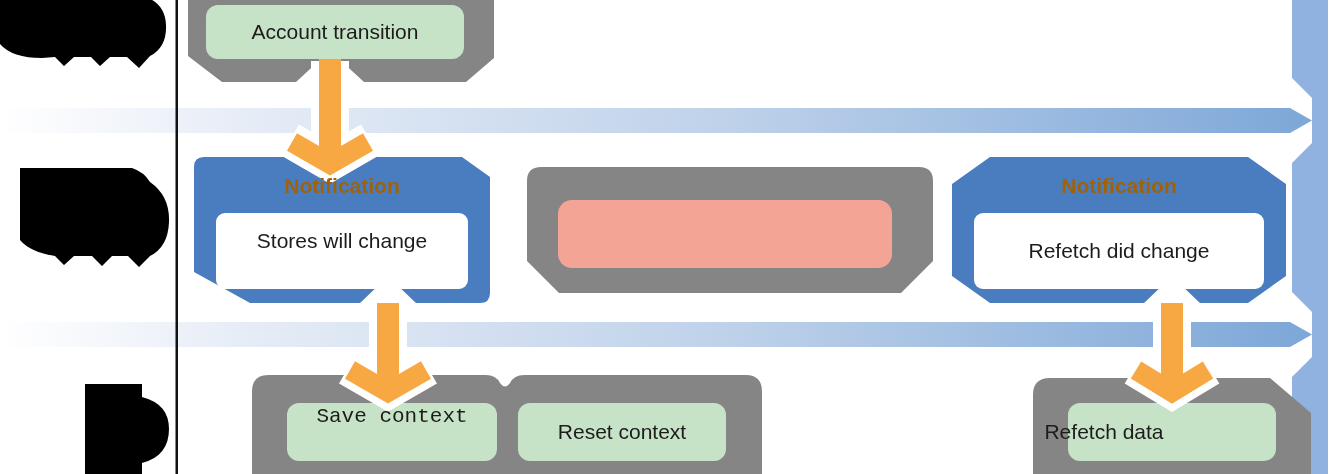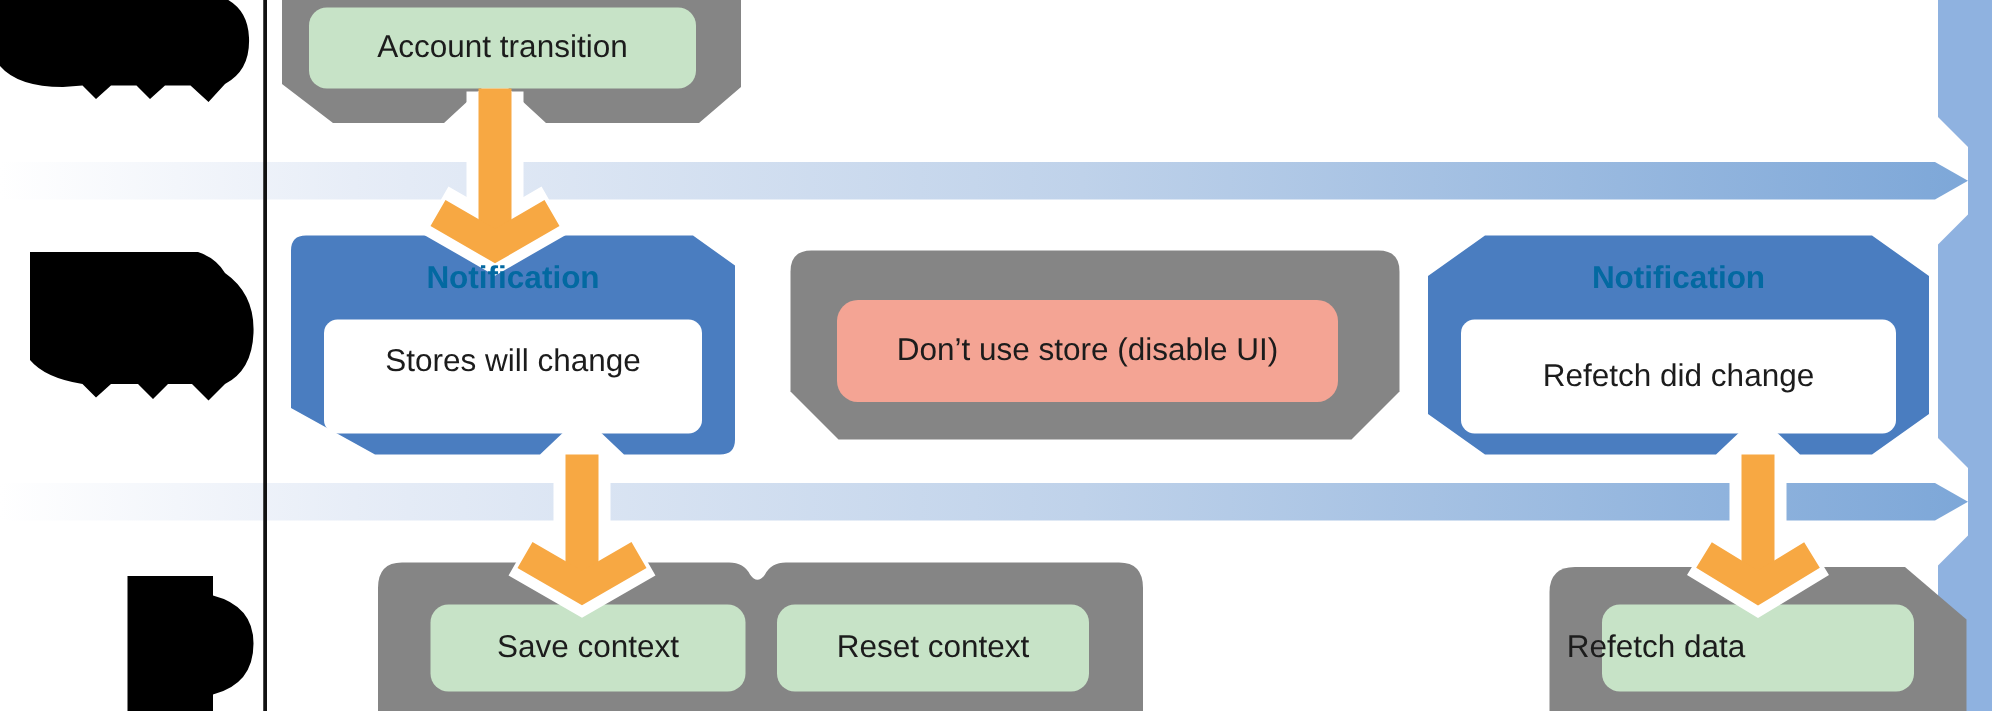--- a/index.html
+++ b/index.html
@@ -14,21 +14,21 @@
   .lbl{
     position:absolute;
     transform:translate(-50%,-50%);
     white-space:nowrap;
     font-size:21px;
     color:#1c1c1c;
     text-align:center;
   }
   .lbl.title{
     font-weight:bold;
-    color:#0369a1;
+    color:#a16207;
     font-size:21px;
   }
 </style>
 </head>
 <body>
 
 <div class="stage">
 
   <svg width="1339" height="474" viewBox="0 0 1339 474">
     <defs>
@@ -97,22 +97,21 @@
       <rect x="1161" y="303" width="22" height="84" fill="#f7a843"></rect>
       <path d="M1136,370 L1172,392 L1208,370" stroke="#f7a843" stroke-width="20" fill="none" stroke-linejoin="miter" stroke-miterlimit="10"></path>
     </g>
   </svg>
 
   <div class="lbl" style="left:335px;top:32px;">Account transition</div>
 
   <div class="lbl title" style="left:342px;top:186px;">Notification</div>
   <div class="lbl" style="left:342px;top:241px;">Stores will change</div>
 
-  <div class="lbl" style="left:725px;top:234px;">Don’t use store (disable UI)</div>
 
   <div class="lbl title" style="left:1119px;top:186px;">Notification</div>
   <div class="lbl" style="left:1119px;top:251px;">Refetch did change</div>
 
-  <div class="lbl" style="left:392px;top:432px;">Save context</div>
+  <div class="lbl" style="left:392px;top:416px;font-family:Liberation Mono, monospace;">Save context</div>
   <div class="lbl" style="left:622px;top:432px;">Reset context</div>
   <div class="lbl" style="left:1104px;top:432px;">Refetch data</div>
 
 </div>
 
 </body></html>

